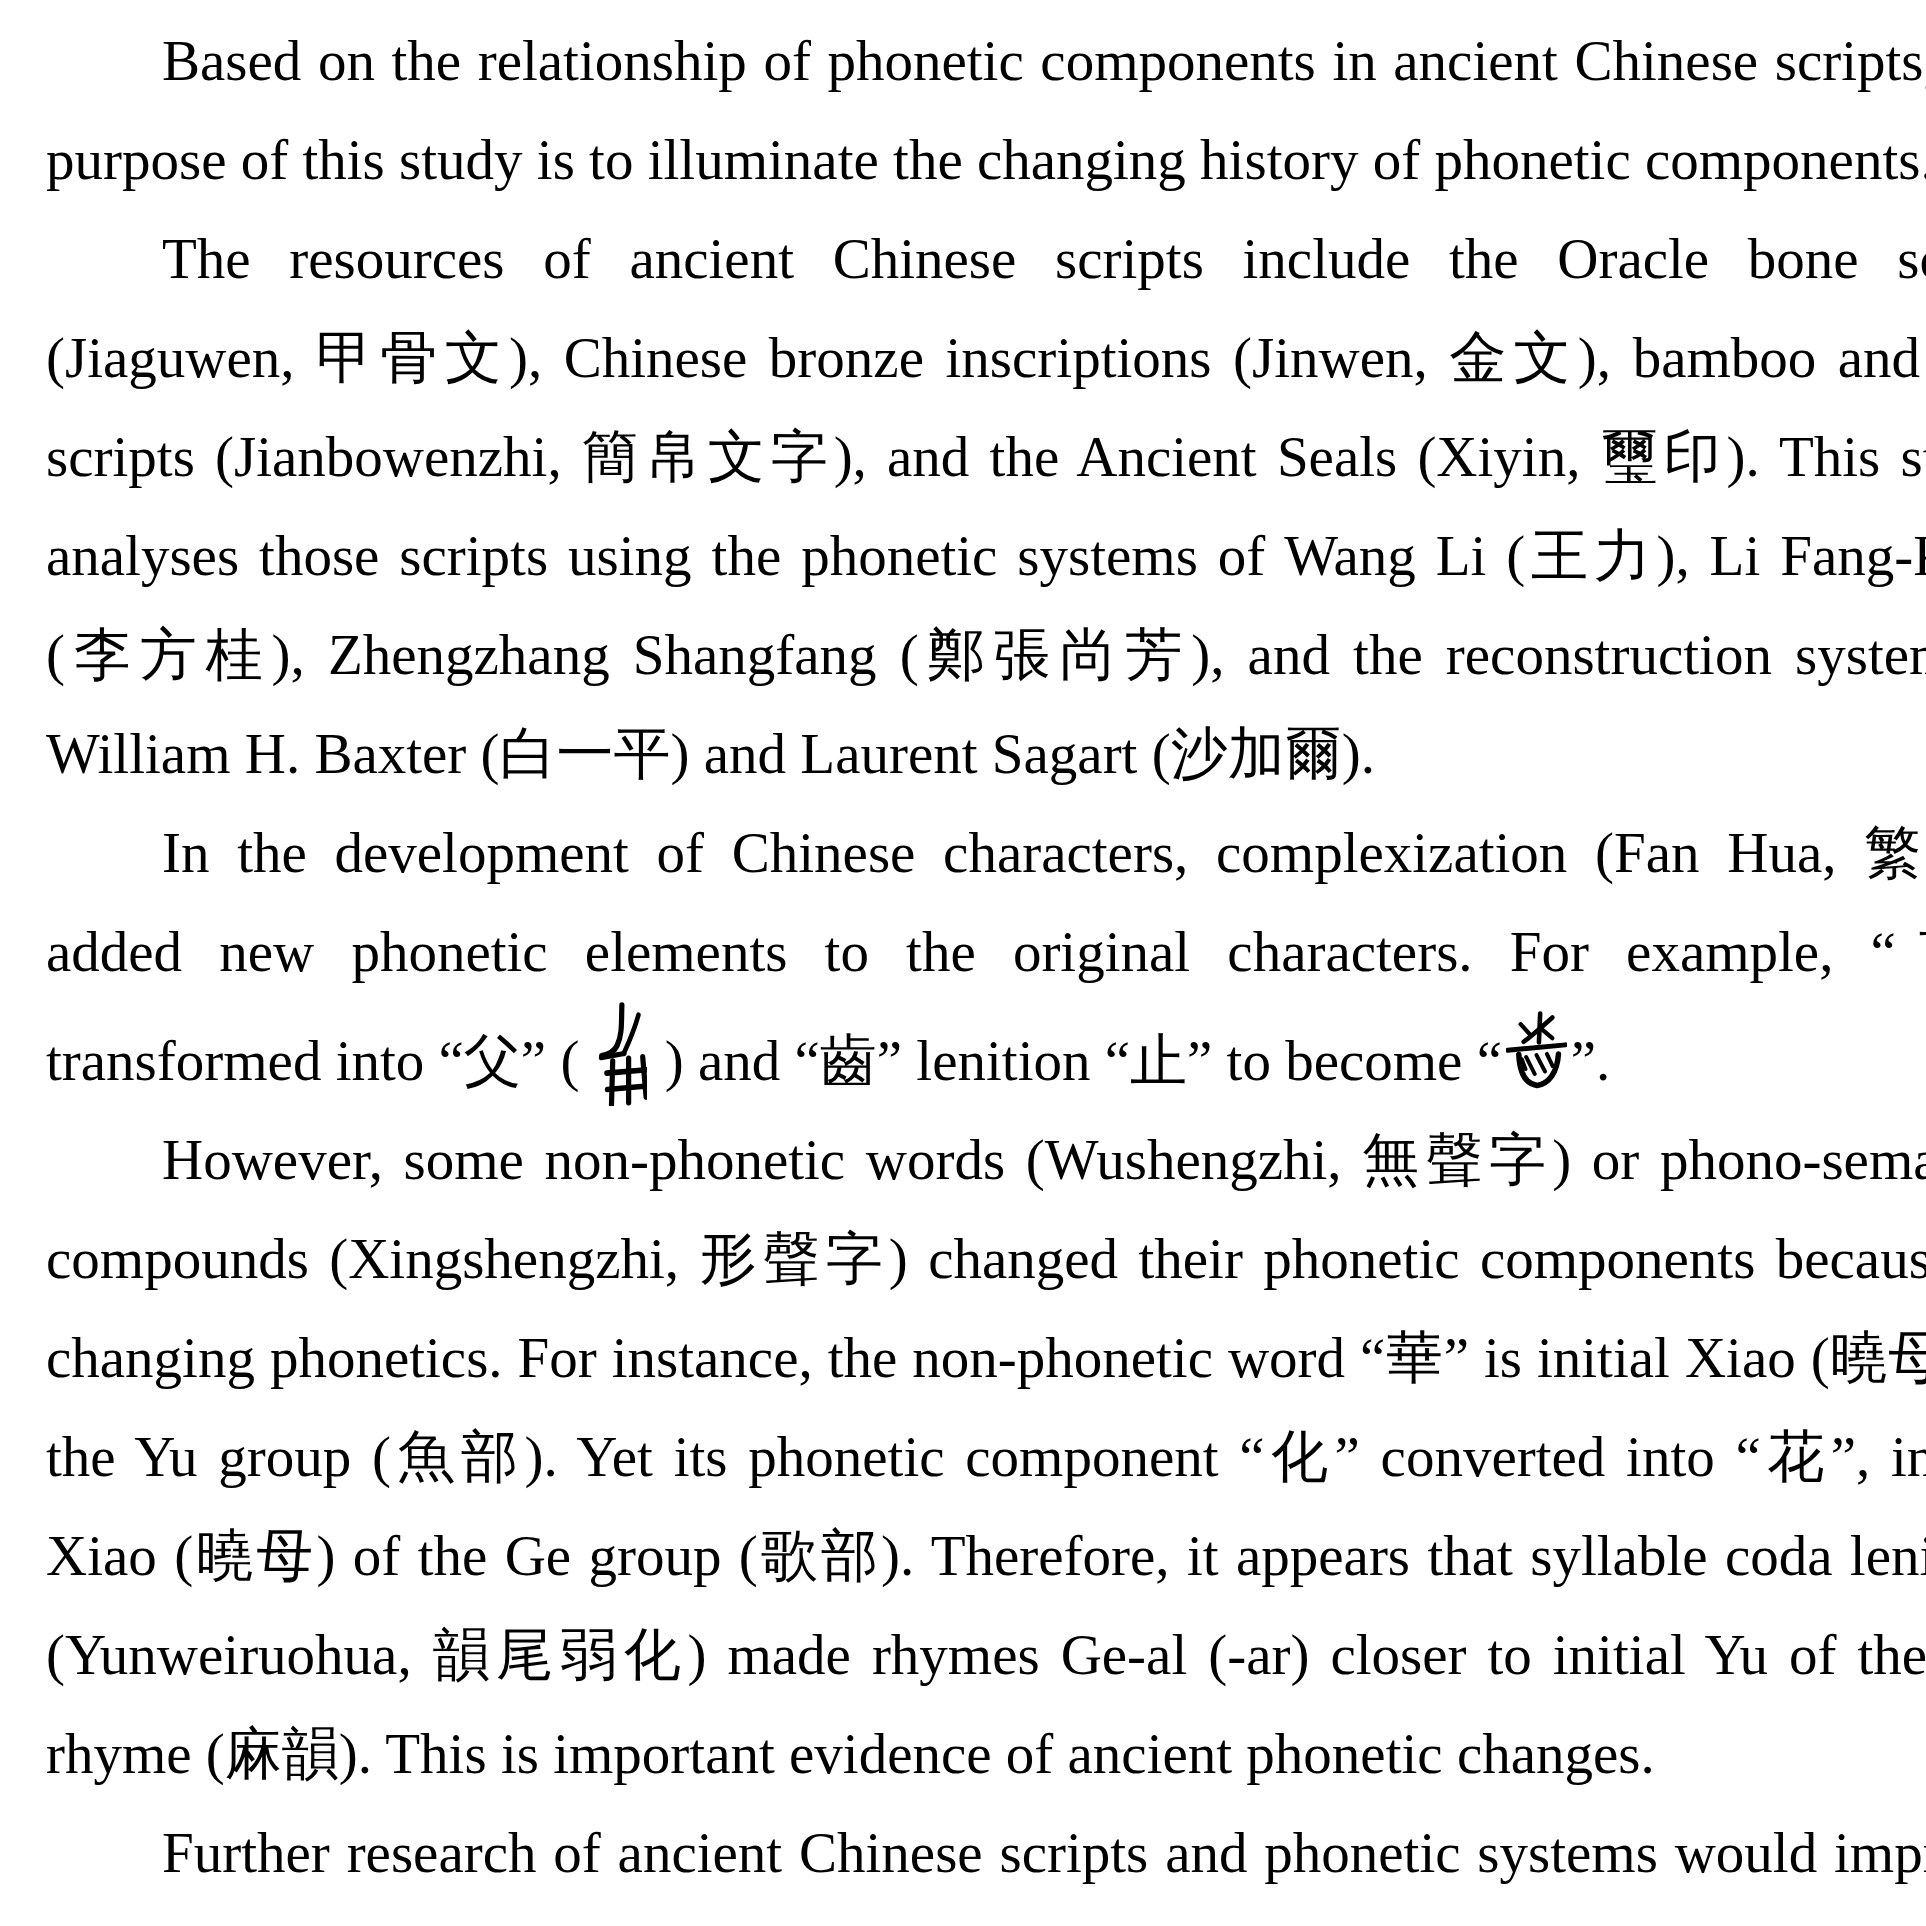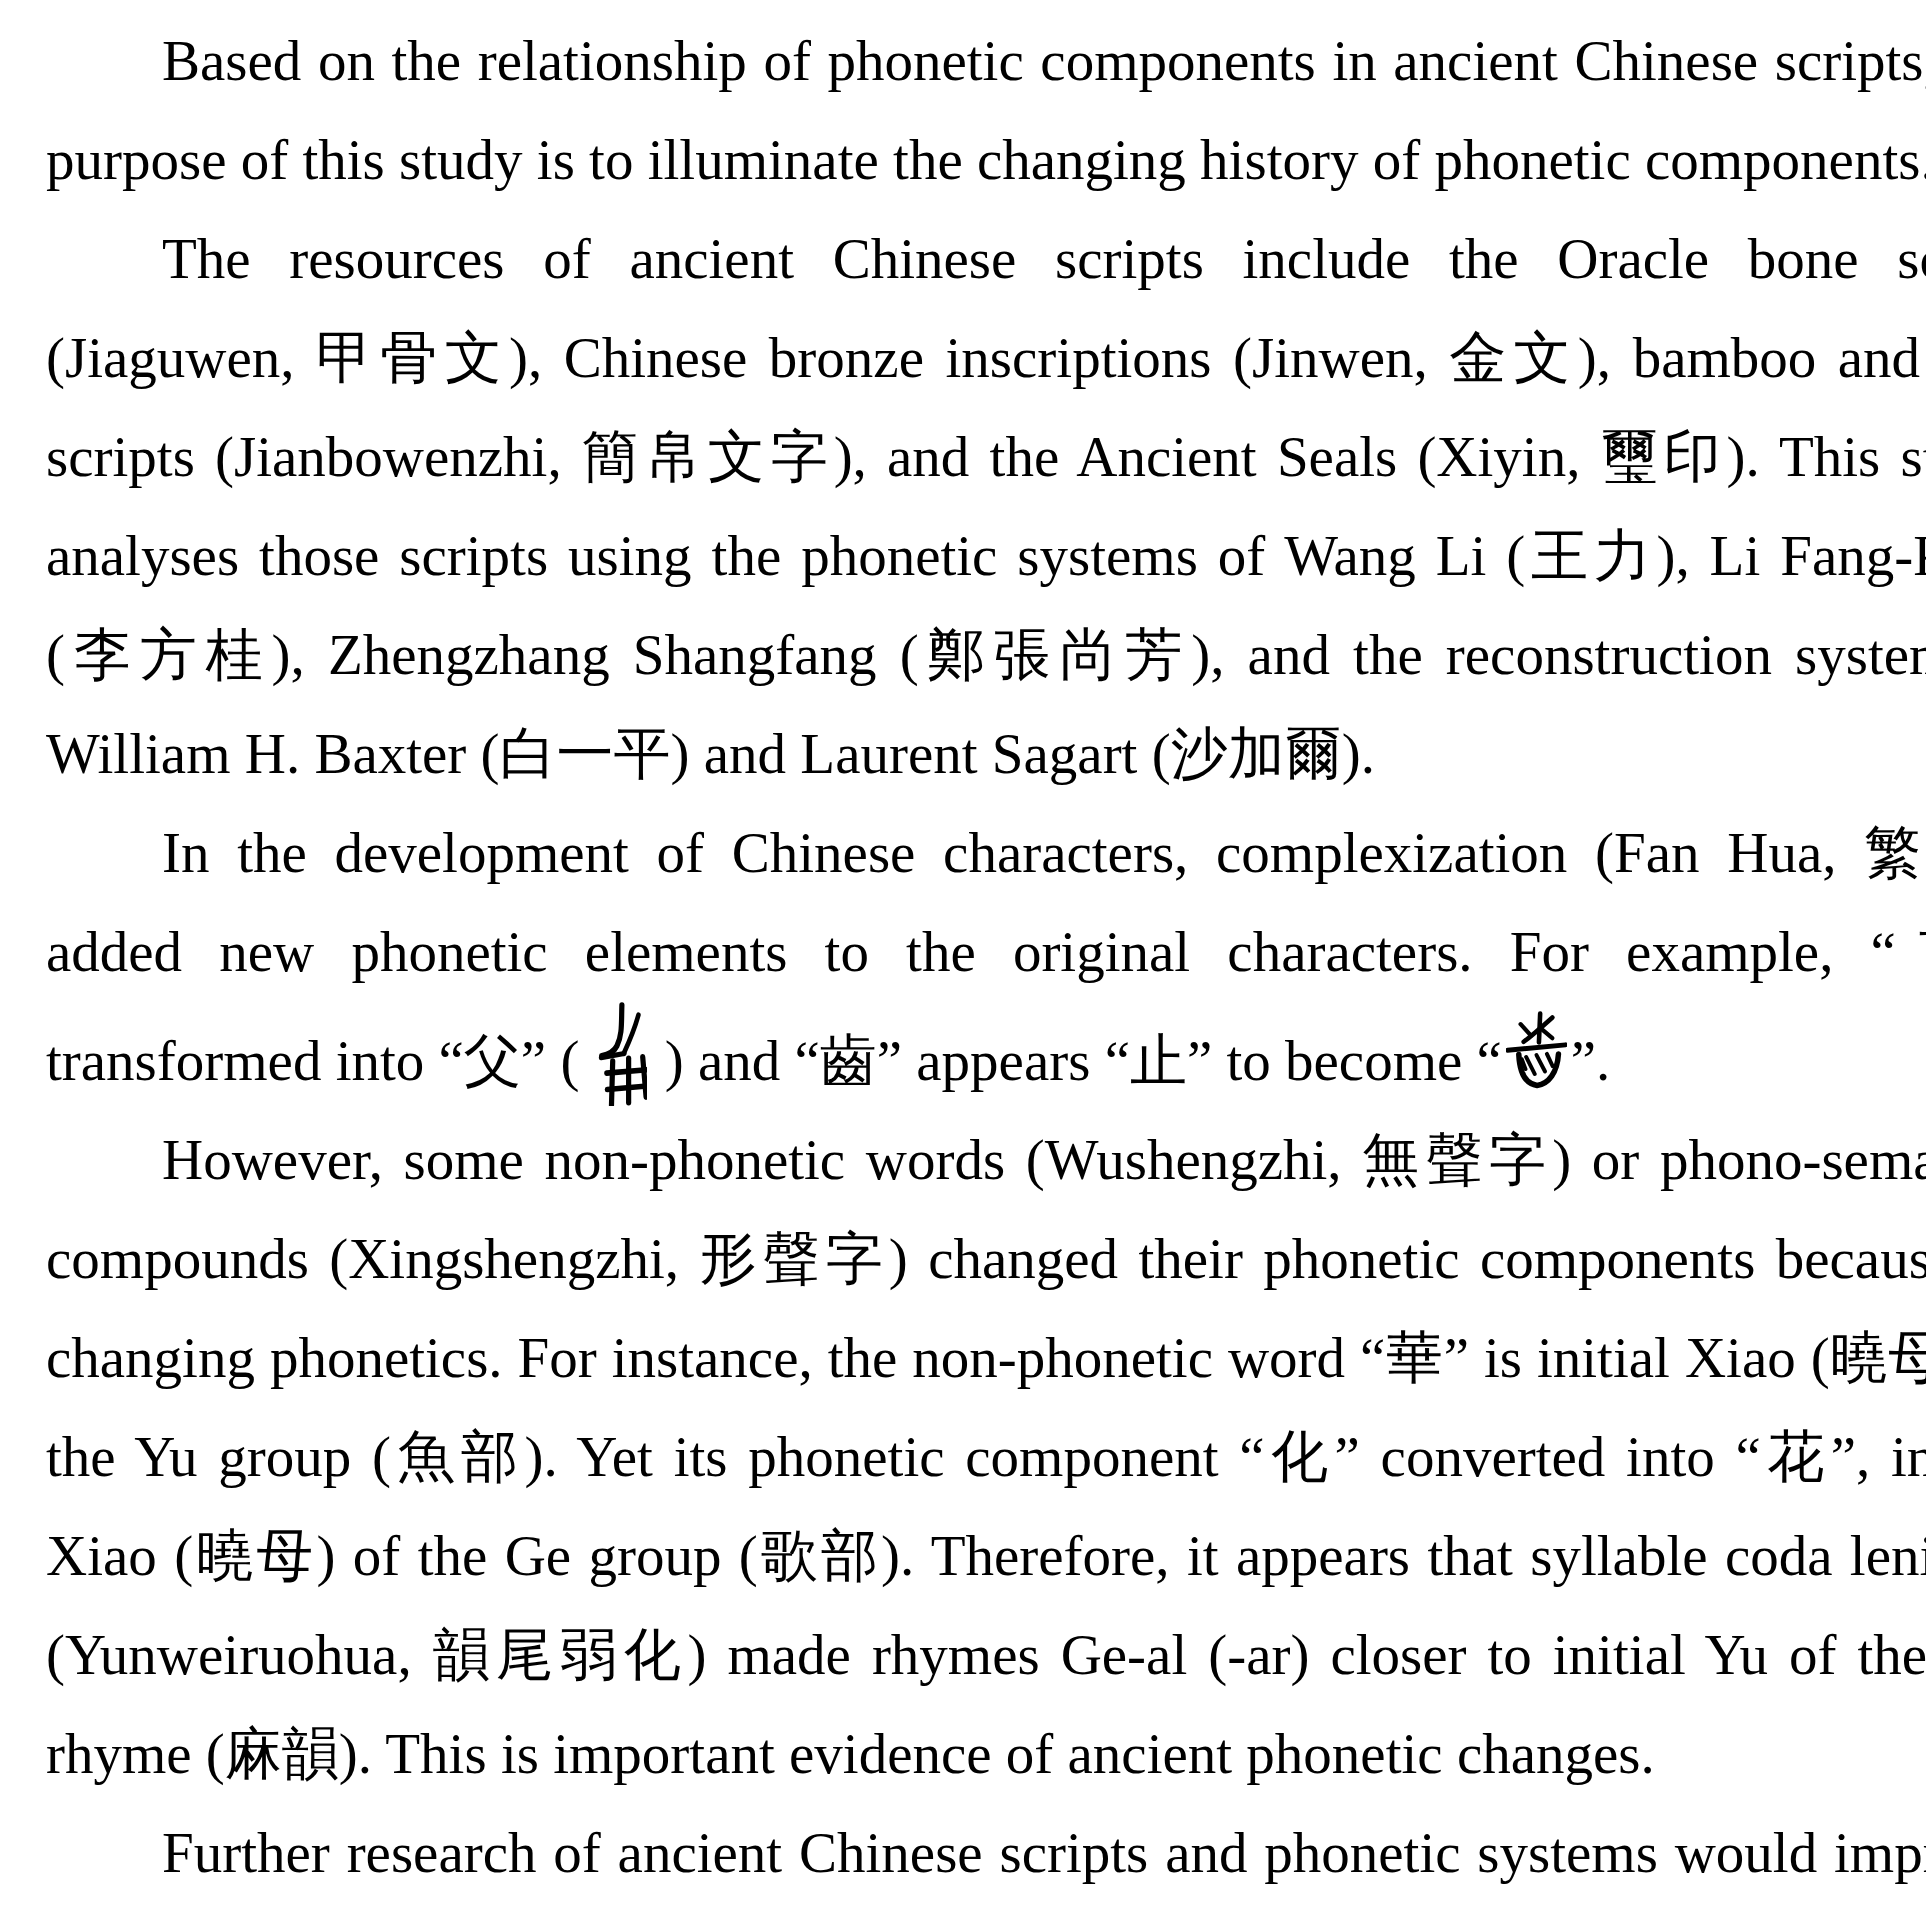--- a/index.html
+++ b/index.html
@@ -52,21 +52,21 @@
     <svg width="49" height="105" viewBox="0 0 160 300" preserveAspectRatio="none" fill="none" stroke="#000000" stroke-linecap="round" stroke-linejoin="round">
       <path d="M 78,12 C 76,60 80,96 62,128 C 52,146 32,154 12,157" stroke-width="17"></path>
       <path d="M 10,162 L 86,150" stroke-width="15"></path>
       <path d="M 132,40 C 118,85 102,116 84,150" stroke-width="15"></path>
       <path d="M 48,172 L 44,298" stroke-width="17"></path>
       <path d="M 100,164 L 100,290" stroke-width="17"></path>
       <path d="M 146,160 L 157,274" stroke-width="17"></path>
       <path d="M 28,206 L 168,196" stroke-width="16"></path>
       <path d="M 30,253 L 170,242" stroke-width="16"></path>
     </svg>
-  </span><span class="run"> ) and “齒” appears “止” to become “</span><span class="glyph chi" aria-label="ancient script glyph: 止 above a toothed mouth (early form of 齒)">
+  </span><span class="run"> ) and “齒” lenition “止” to become “</span><span class="glyph chi" aria-label="ancient script glyph: 止 above a toothed mouth (early form of 齒)">
     <svg width="61" height="88" viewBox="0 0 200 290" preserveAspectRatio="none" fill="none" stroke="#000000" stroke-linecap="round" stroke-linejoin="round">
       <path d="M 112,15 L 108,110" stroke-width="15"></path>
       <path d="M 58,108 C 90,84 122,55 152,28" stroke-width="15"></path>
       <path d="M 112,62 L 152,96" stroke-width="14"></path>
       <path d="M 48,50 L 82,88" stroke-width="14"></path>
       <path d="M 5,136 L 195,118" stroke-width="16"></path>
       <path d="M 42,150 C 45,214 68,247 102,252 C 140,247 168,210 172,148" stroke-width="18"></path>
       <path d="M 52,166 L 64,198" stroke-width="13"></path>
       <path d="M 66,158 L 94,214" stroke-width="13"></path>
       <path d="M 100,152 L 128,206" stroke-width="13"></path>

